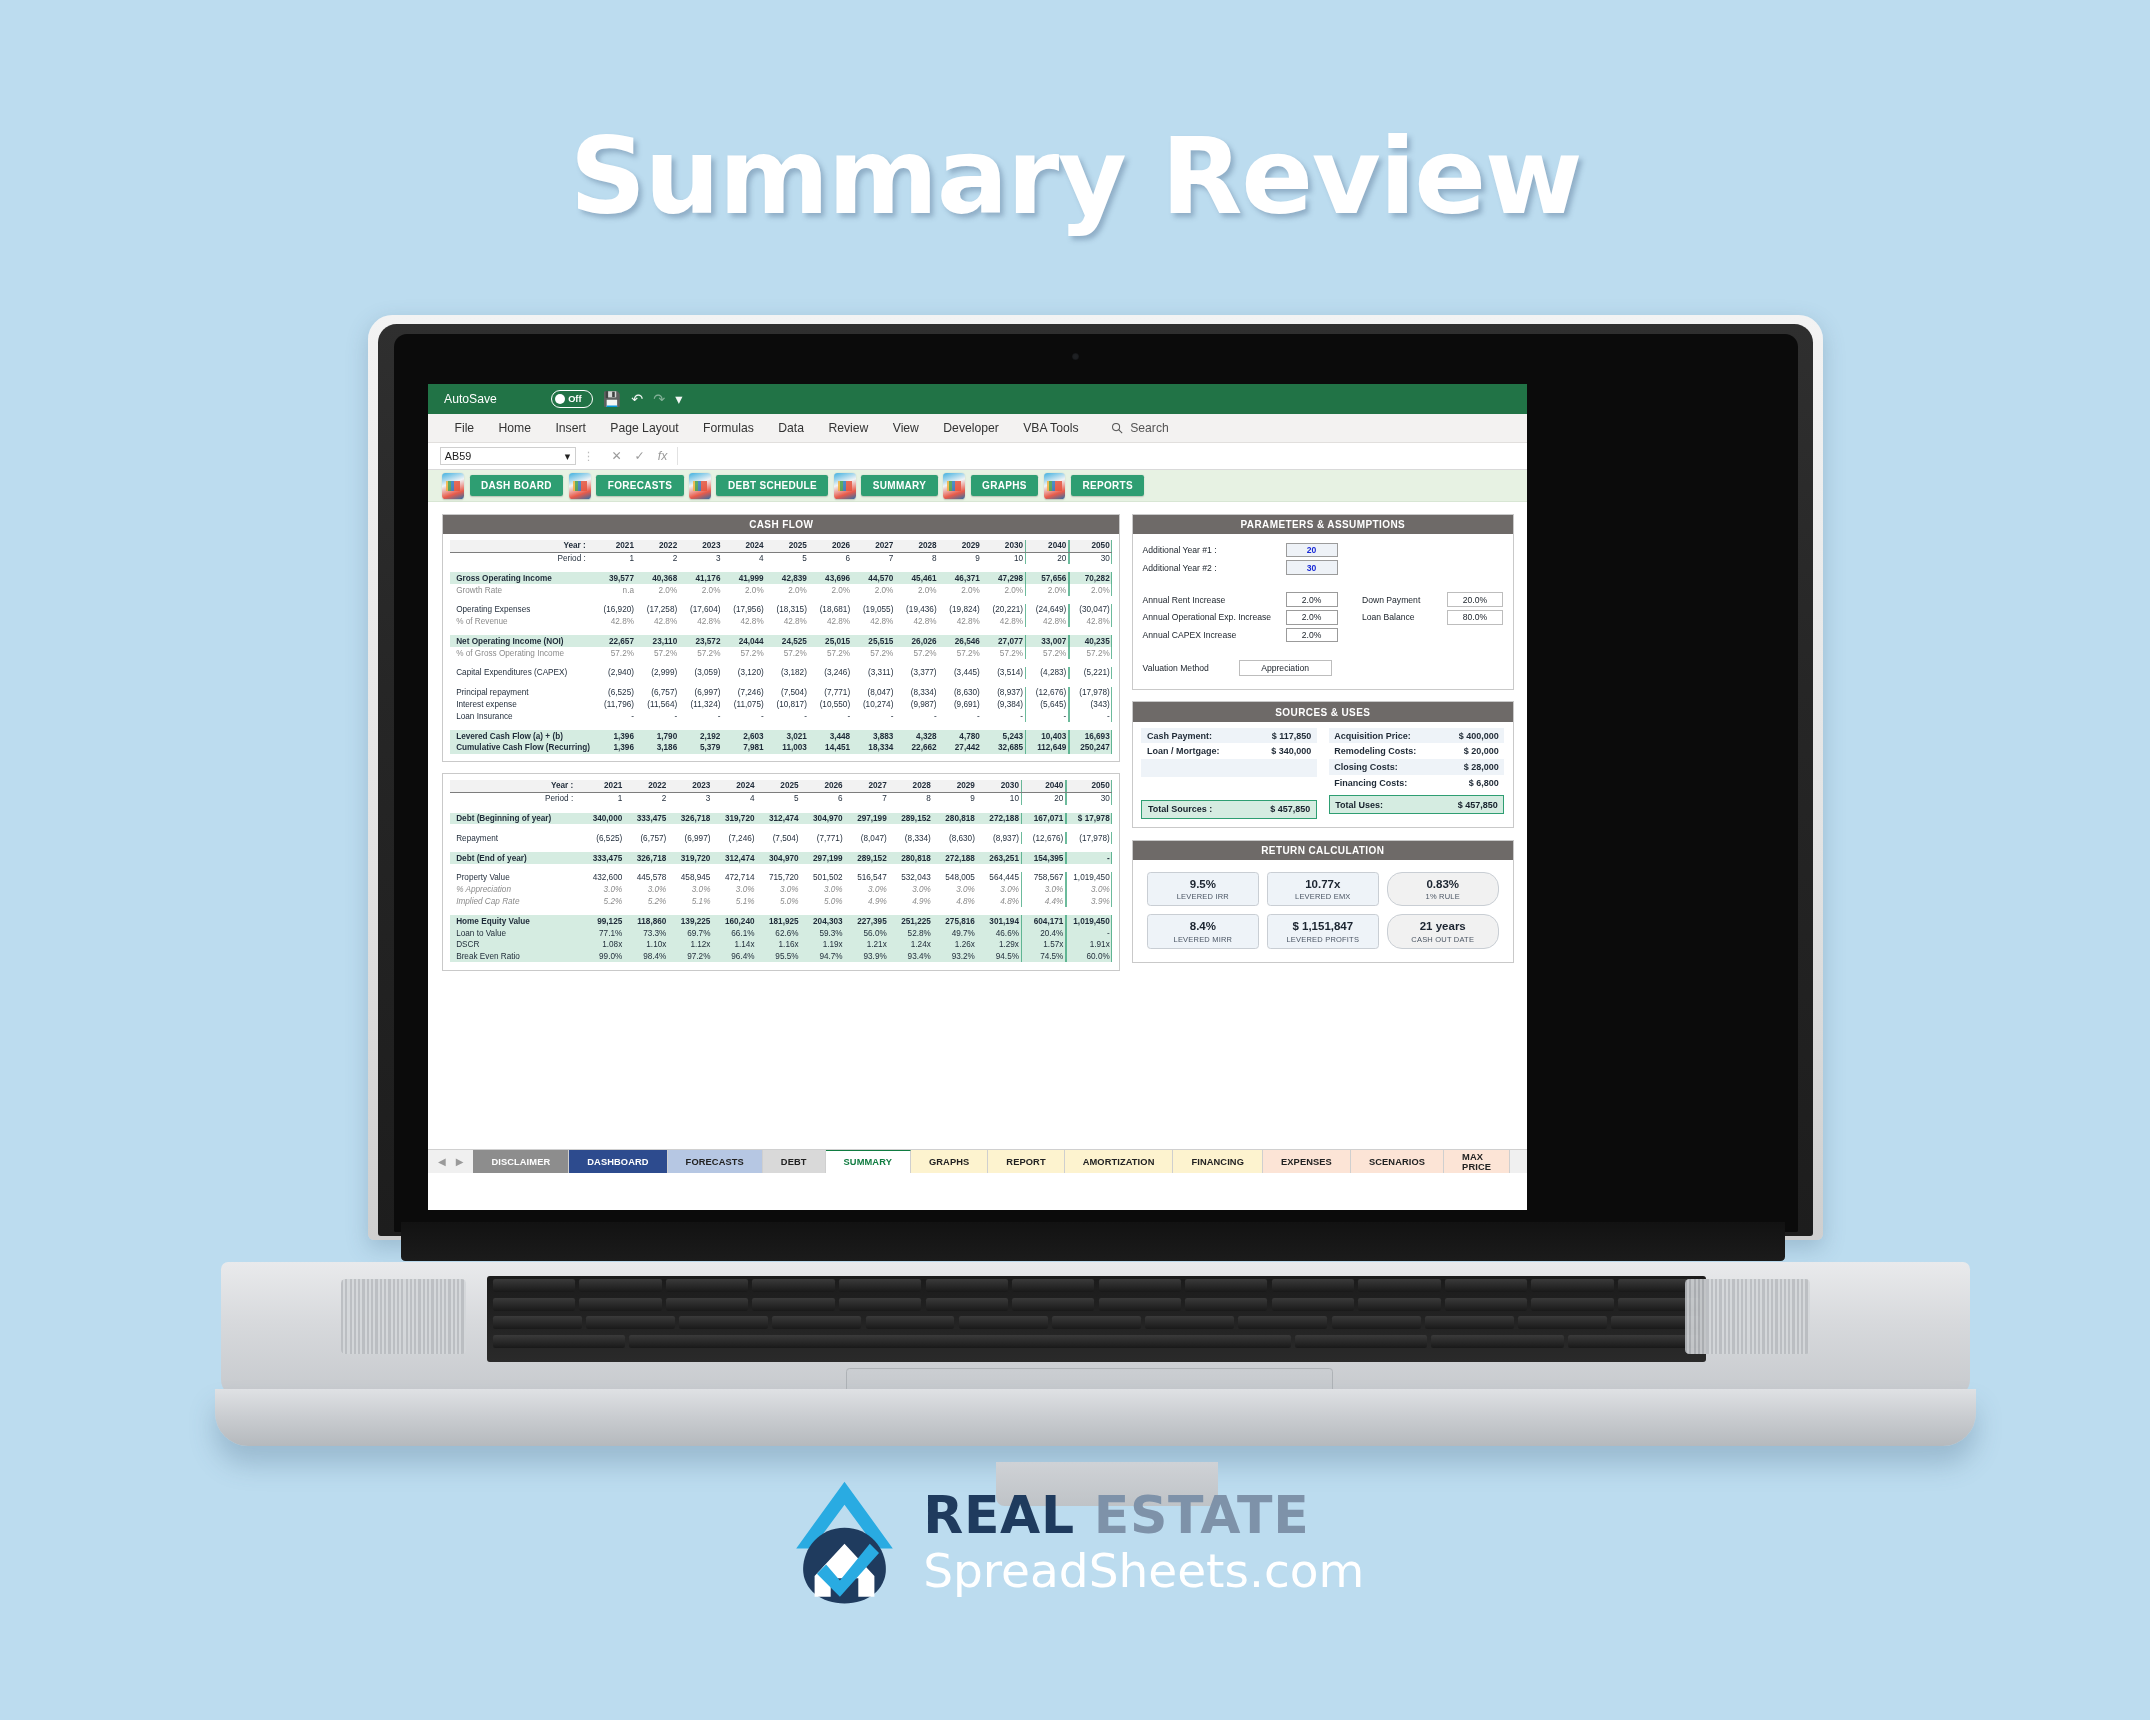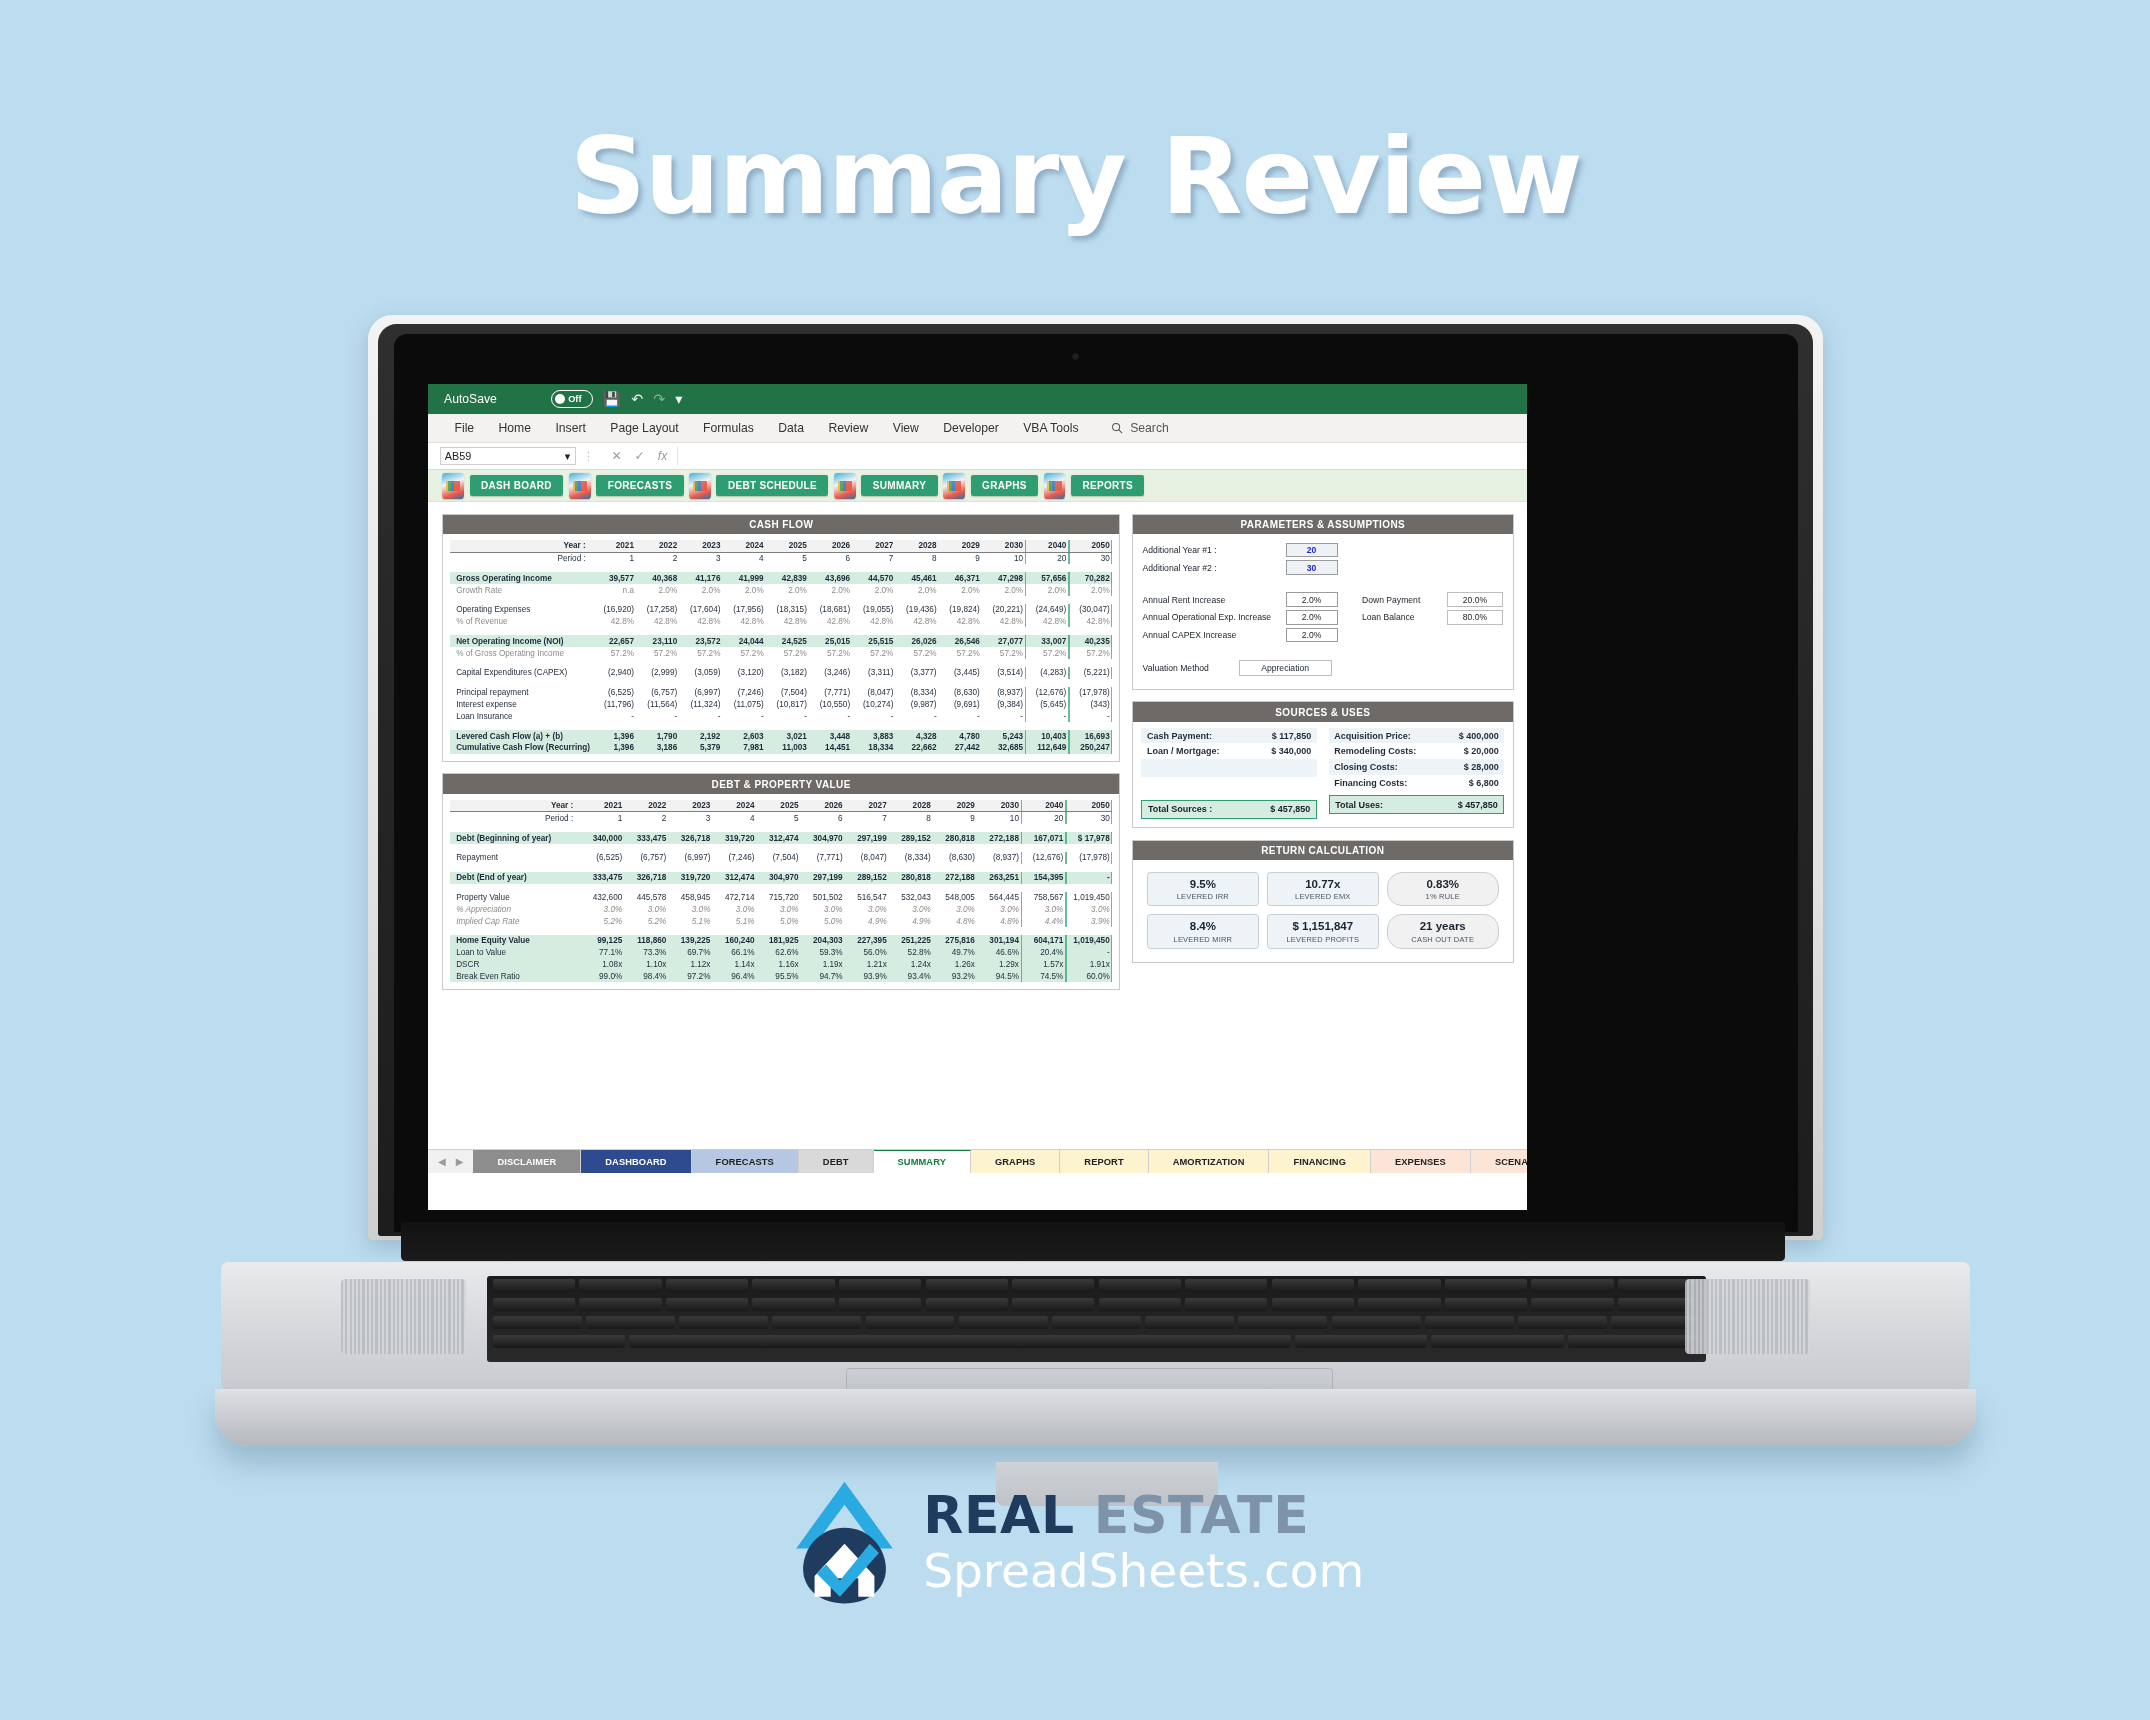--- a/index.html
+++ b/index.html
@@ -228,21 +228,21 @@
   .rc-val{ font-size:11.5px; font-weight:700; color:#1b2430; }
   .rc-lbl{ font-size:7.5px; color:#4a5563; margin-top:2.2px; letter-spacing:0.2px; }
 
   
   .sheetbar{
     height:24.4px; background:#f0f0f0; border-top:0.7px solid #d0d0d0;
     display:flex; align-items:stretch; font-size:9.3px; color:#222;
   }
   .nav-arrows{ display:flex; align-items:center; gap:10px; padding:0 10px; color:#9a9a9a; font-size:10px; }
   .sheet{
-    display:flex; align-items:center; padding:0 24px; border-right:0.7px solid #cfcfcf;
+    display:flex; align-items:center; padding:0 18px; border-right:0.7px solid #cfcfcf;
     font-weight:600; letter-spacing:0.1px;
   }
   .sheet.active{ background:#fff; color:#107c41; border-top:1.4px solid #107c41; font-weight:700; }
   .addsheet{ display:flex; align-items:center; padding:0 16px; color:#9a9a9a; font-size:12.2px; }
   .hsb{ flex:1; display:flex; align-items:center; padding:0 7.2px 0 17px; }
   .hsb-track{ flex:1; height:13px; background:#fff; border:0.7px solid #cfcfcf; display:flex; align-items:center; }
   .hsb-arrow{ width:14.3px; text-align:center; color:#555; font-size:8px; }
   .dots{ color:#9a9a9a; letter-spacing:1.4px; padding:0 5.7px; }
 
   
@@ -570,21 +570,20 @@
                     <td class="num">32,685</td>
                     <td class="num emph-col">112,649</td>
                     <td class="num emph-col">250,247</td>
                   </tr>
                 </tbody>
             </table>
           </div>
         </div>
 
         <div class="panel">
-          <div class="panel-hd">DEBT &amp; PROPERTY VALUE</div>
           <div class="panel-bd">
             <table class="fin">
               <tbody id="dp-body">
                   <tr class="hdr-row">
                     <th class="lbl" style="text-align: right; padding-right: 7.2px;">Year :</th>
                     <th class="num">2021</th>
                     <th class="num">2022</th>
                     <th class="num">2023</th>
                     <th class="num">2024</th>
                     <th class="num">2025</th>

